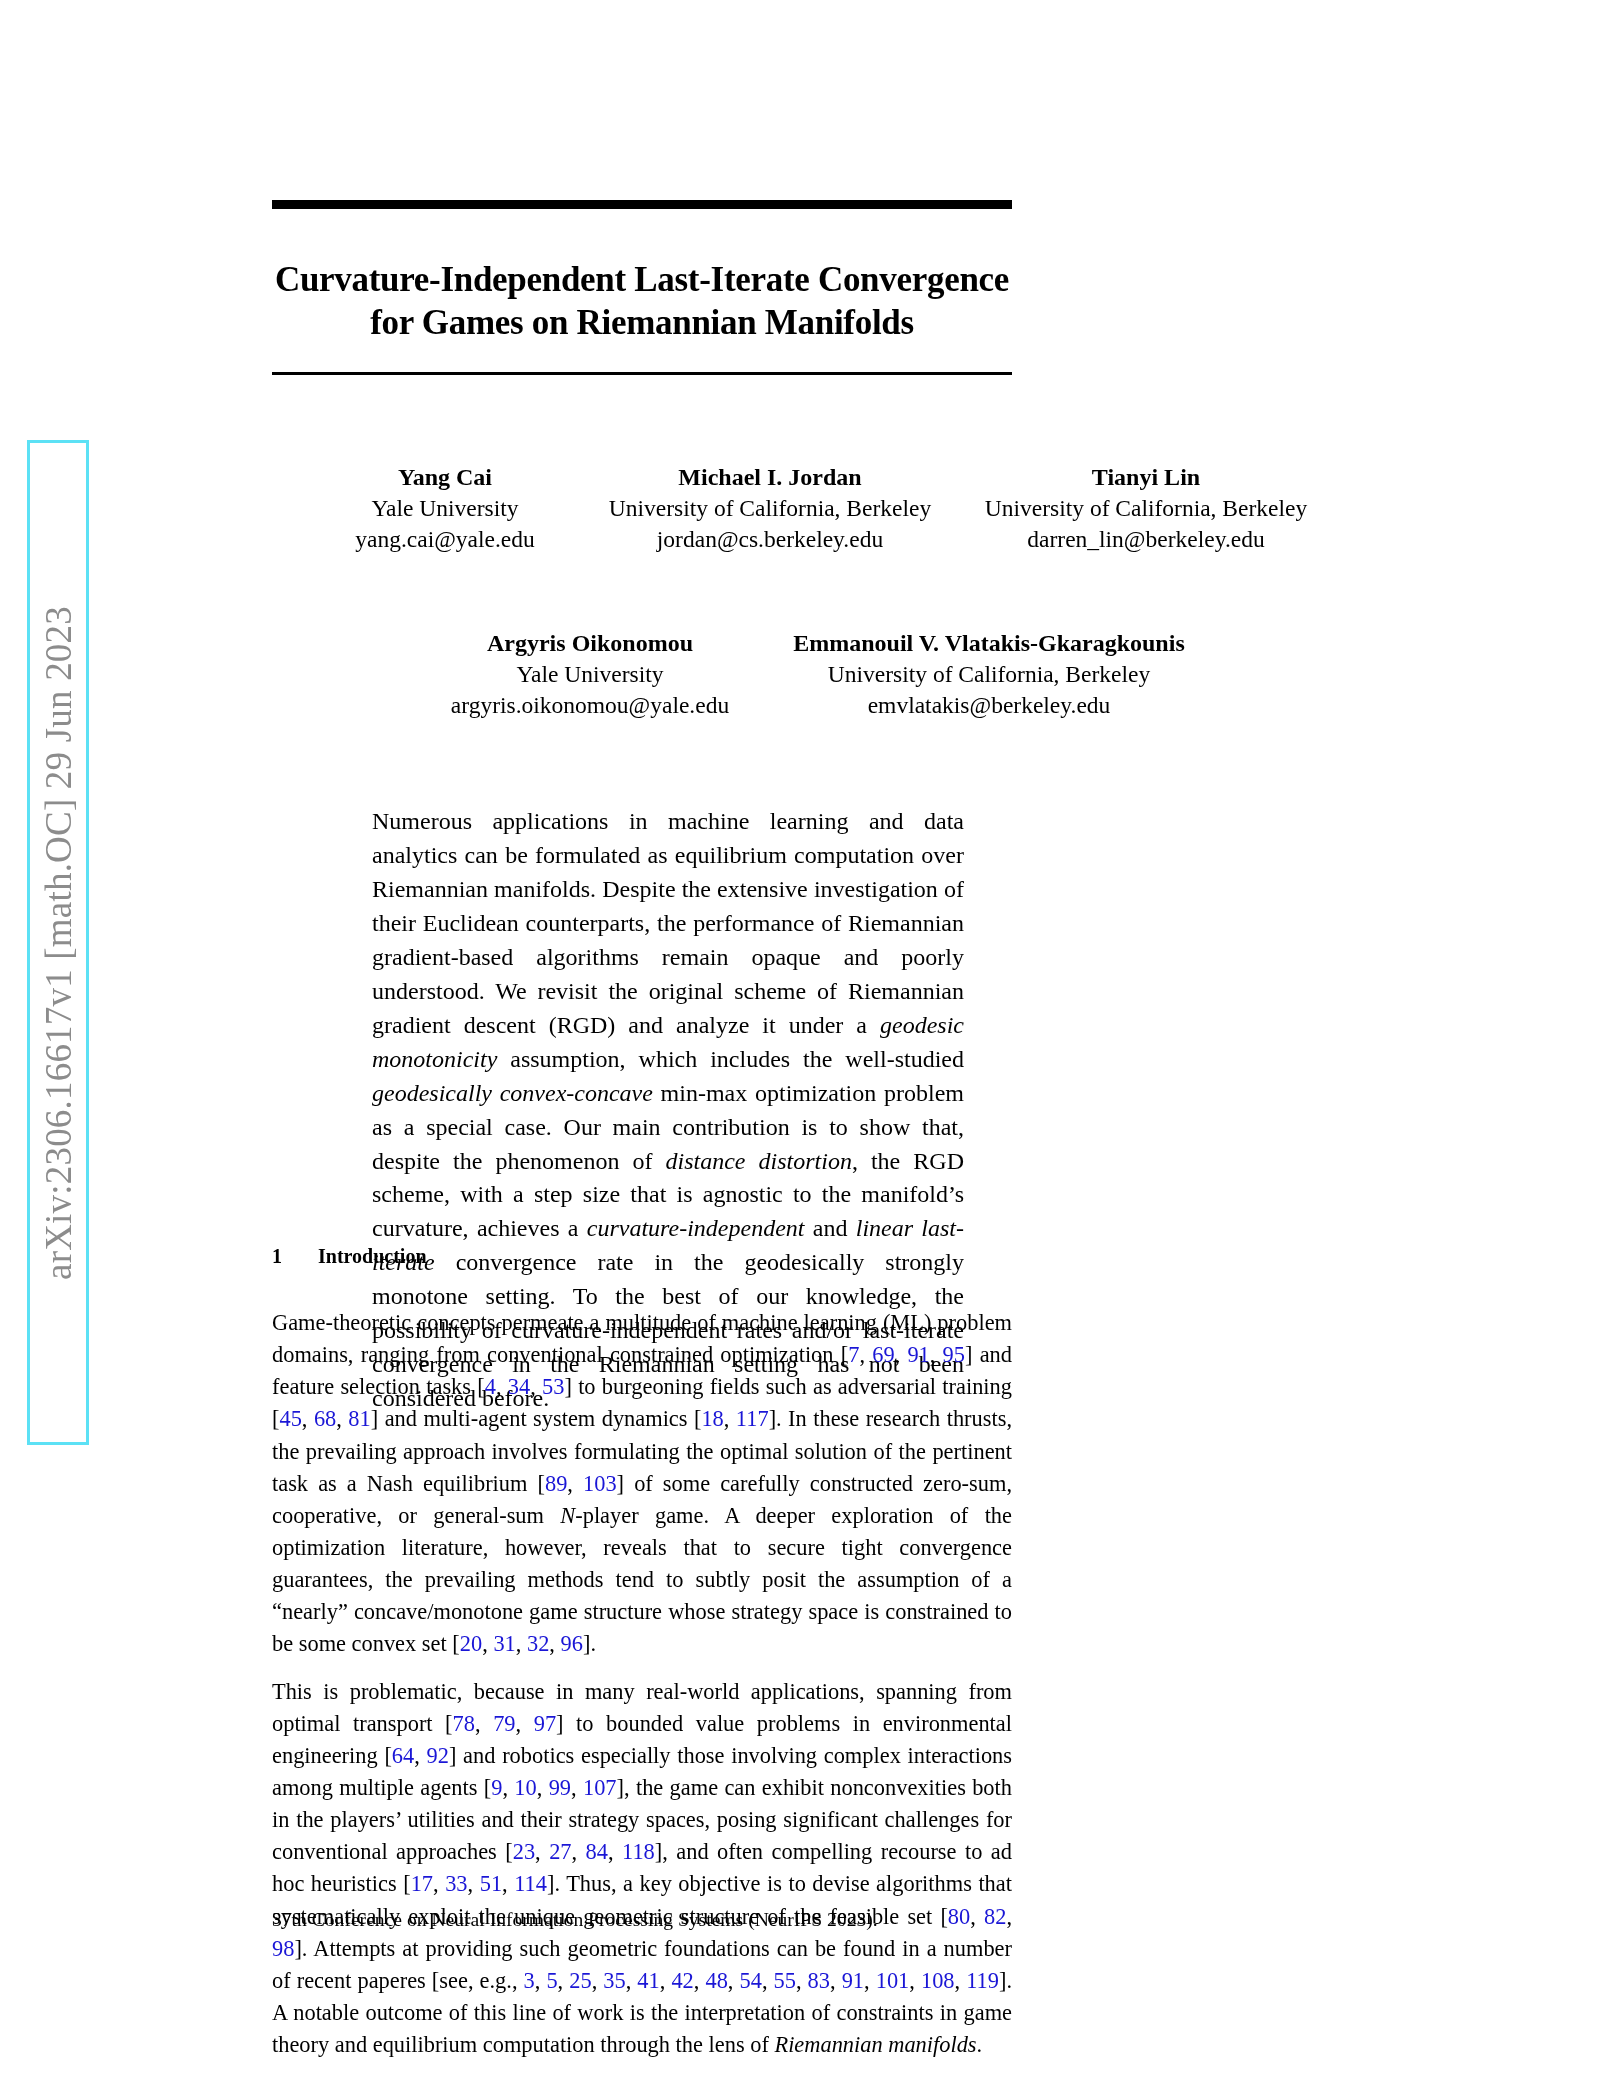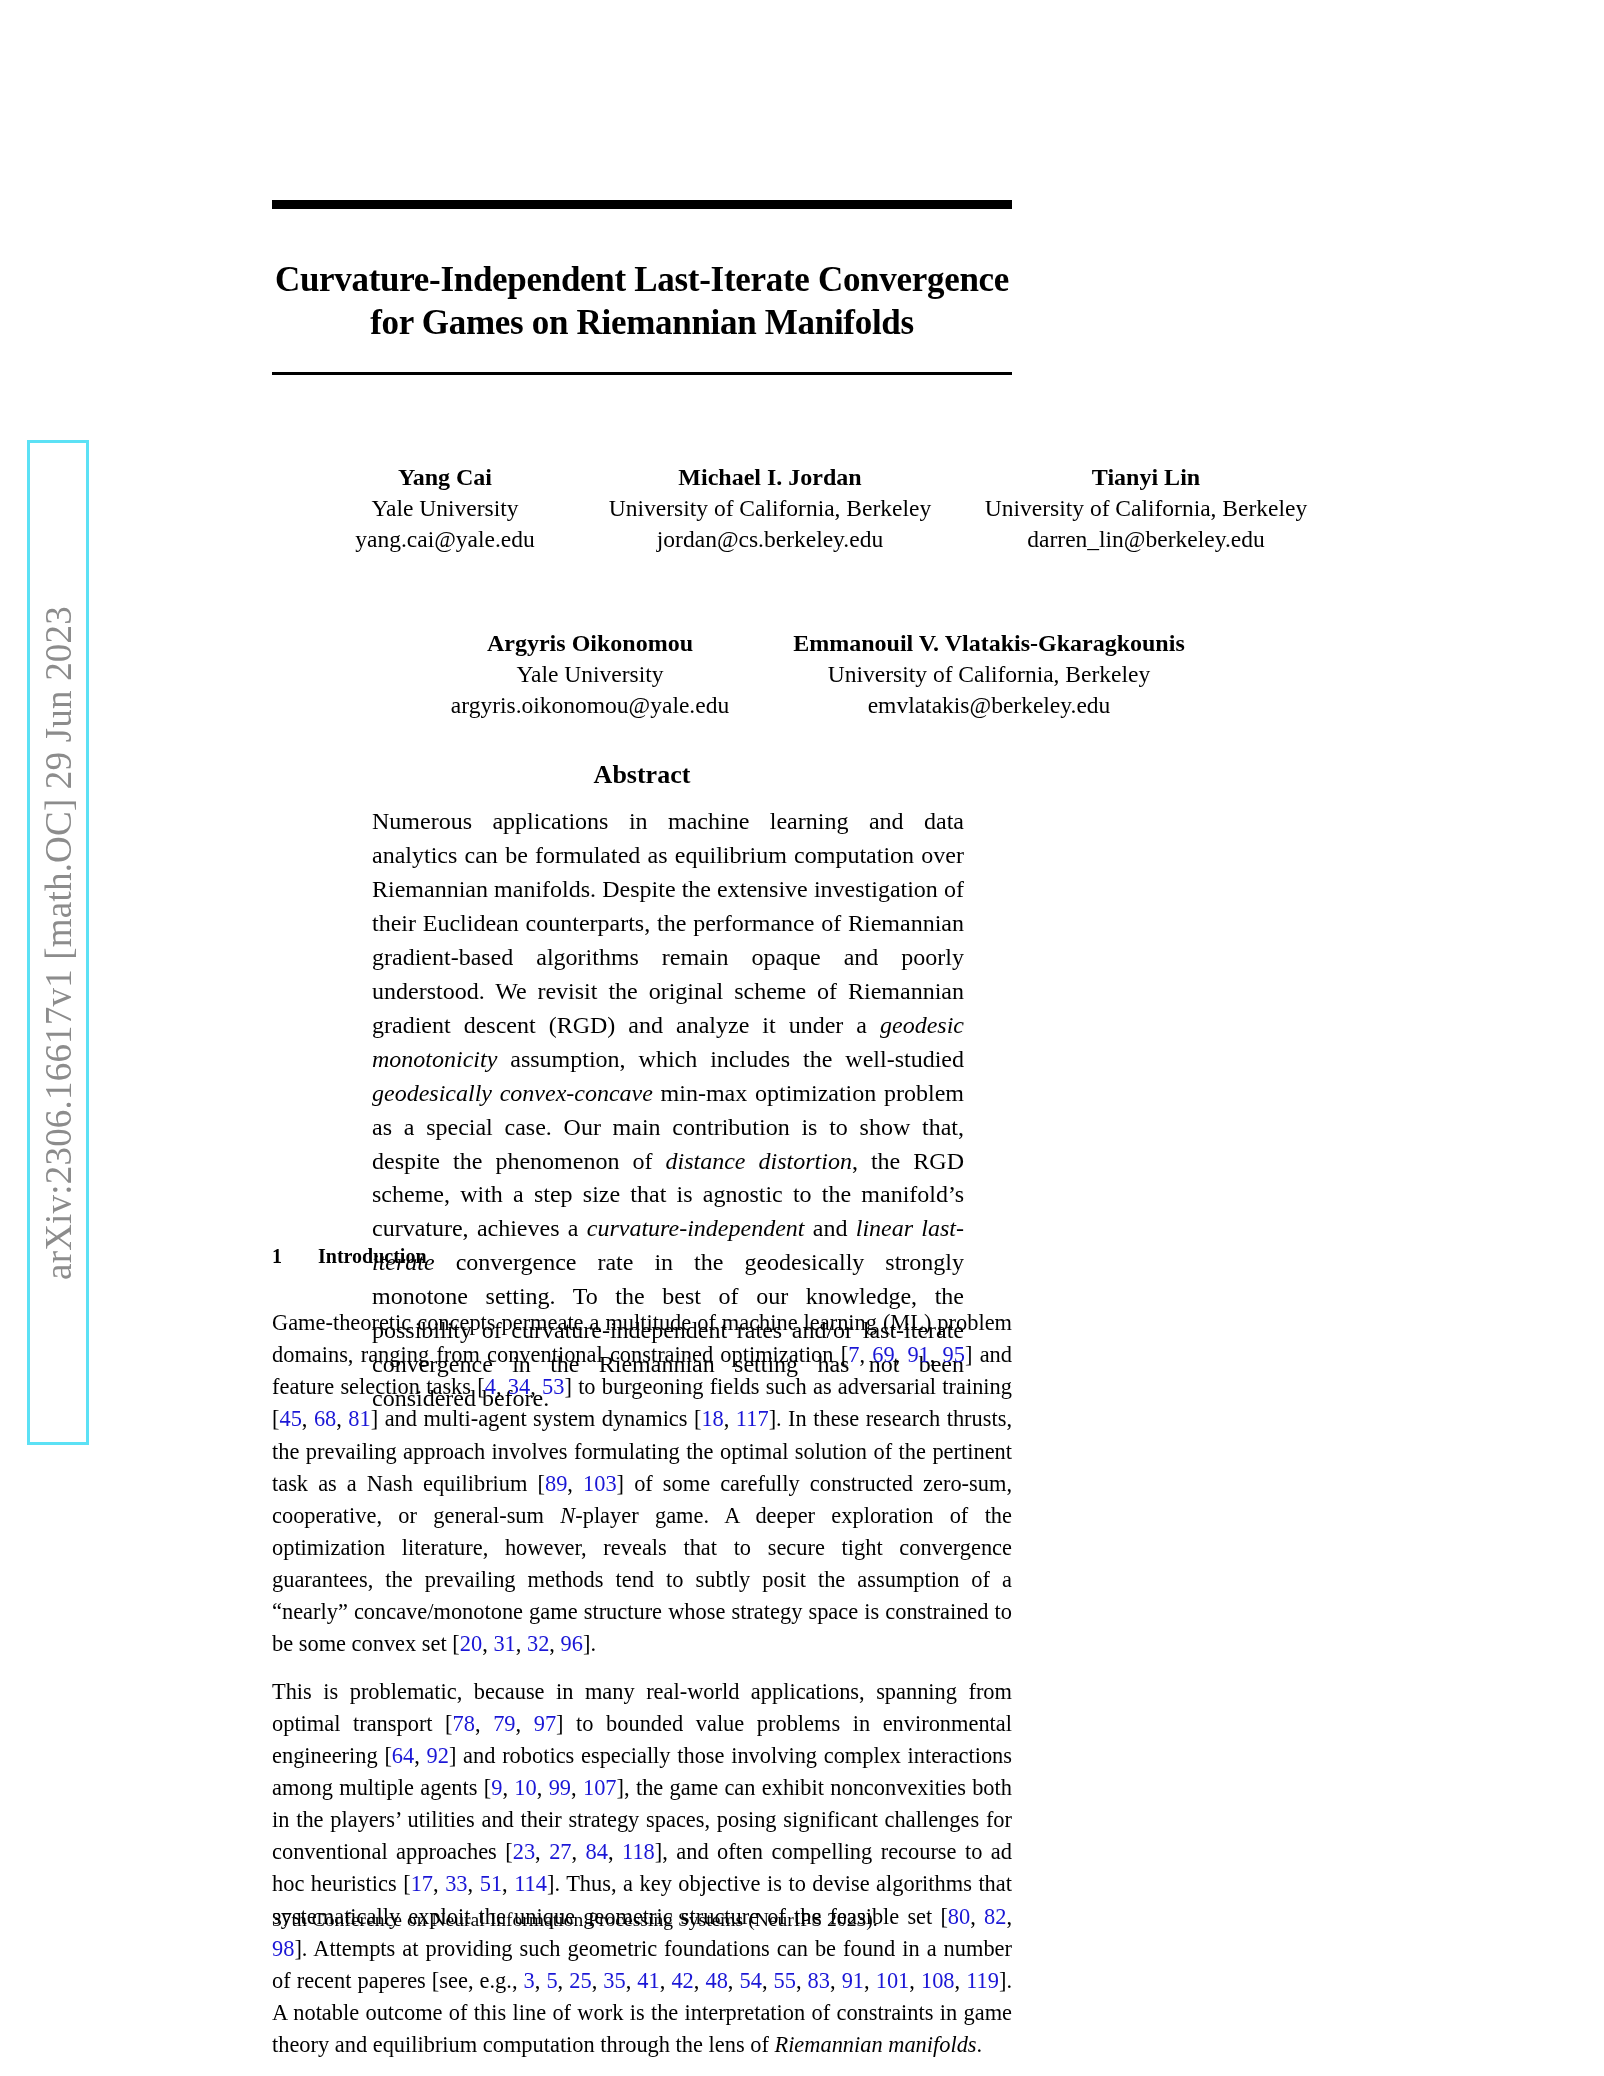--- a/index.html
+++ b/index.html
@@ -219,21 +219,20 @@
       </div>
       <div class="author w-emmanouil">
         <span class="a-name">Emmanouil V. Vlatakis-Gkaragkounis</span>
         <span class="a-affil">University of California, Berkeley</span>
         <span class="a-email">emvlatakis@berkeley.edu</span>
       </div>
     </div>
 
   </div>
 
-  <h2 id="abstract-heading">Abstract</h2>
   <div id="abstract-body">
     <p>Numerous applications in machine learning and data analytics can be formulated as equilibrium computation over Riemannian manifolds. Despite the extensive investigation of their Euclidean counterparts, the performance of Riemannian gradient-based algorithms remain opaque and poorly understood. We revisit the original scheme of Riemannian gradient descent (RGD) and analyze it under a <em>geodesic monotonicity</em> assumption, which includes the well-studied <em>geodesically convex-concave</em> min-max optimization problem as a special case. Our main contribution is to show that, despite the phenomenon of <em>distance distortion</em>, the RGD scheme, with a step size that is agnostic to the manifold’s curvature, achieves a <em>curvature-independent</em> and <em>linear last-iterate</em> convergence rate in the geodesically strongly monotone setting. To the best of our knowledge, the possibility of curvature-independent rates and/or last-iterate convergence in the Riemannian setting has not been considered before.</p>
   </div>
 
   <h2 id="section-1-heading">
     <span class="num">1</span><span>Introduction</span>
   </h2>
 
   <div id="intro-body">
     <p>Game-theoretic concepts permeate a multitude of machine learning (ML) problem domains, ranging from conventional constrained optimization [<span class="cite">7</span>, <span class="cite">69</span>, <span class="cite">91</span>, <span class="cite">95</span>] and feature selection tasks [<span class="cite">4</span>, <span class="cite">34</span>, <span class="cite">53</span>] to burgeoning fields such as adversarial training [<span class="cite">45</span>, <span class="cite">68</span>, <span class="cite">81</span>] and multi-agent system dynamics [<span class="cite">18</span>, <span class="cite">117</span>]. In these research thrusts, the prevailing approach involves formulating the optimal solution of the pertinent task as a Nash equilibrium [<span class="cite">89</span>, <span class="cite">103</span>] of some carefully constructed zero-sum, cooperative, or general-sum <em>N</em>-player game. A deeper exploration of the optimization literature, however, reveals that to secure tight convergence guarantees, the prevailing methods tend to subtly posit the assumption of a “nearly” concave/monotone game structure whose strategy space is constrained to be some convex set [<span class="cite">20</span>, <span class="cite">31</span>, <span class="cite">32</span>, <span class="cite">96</span>].</p>

